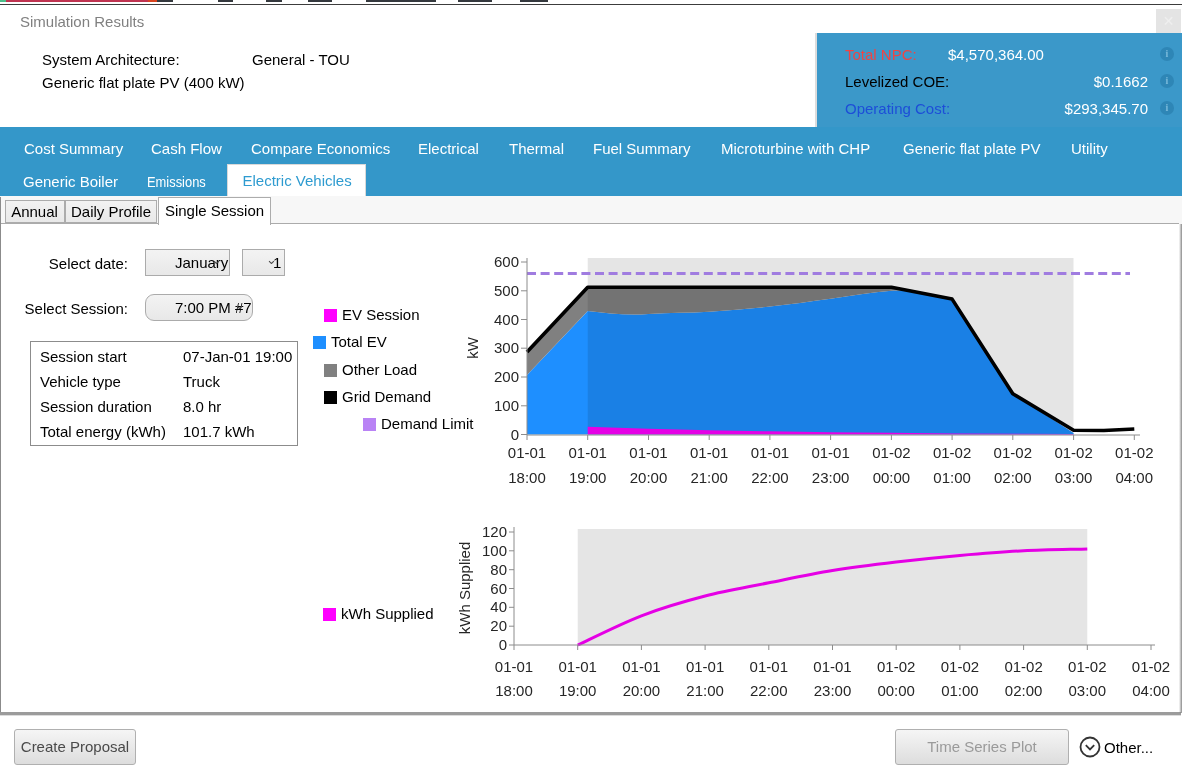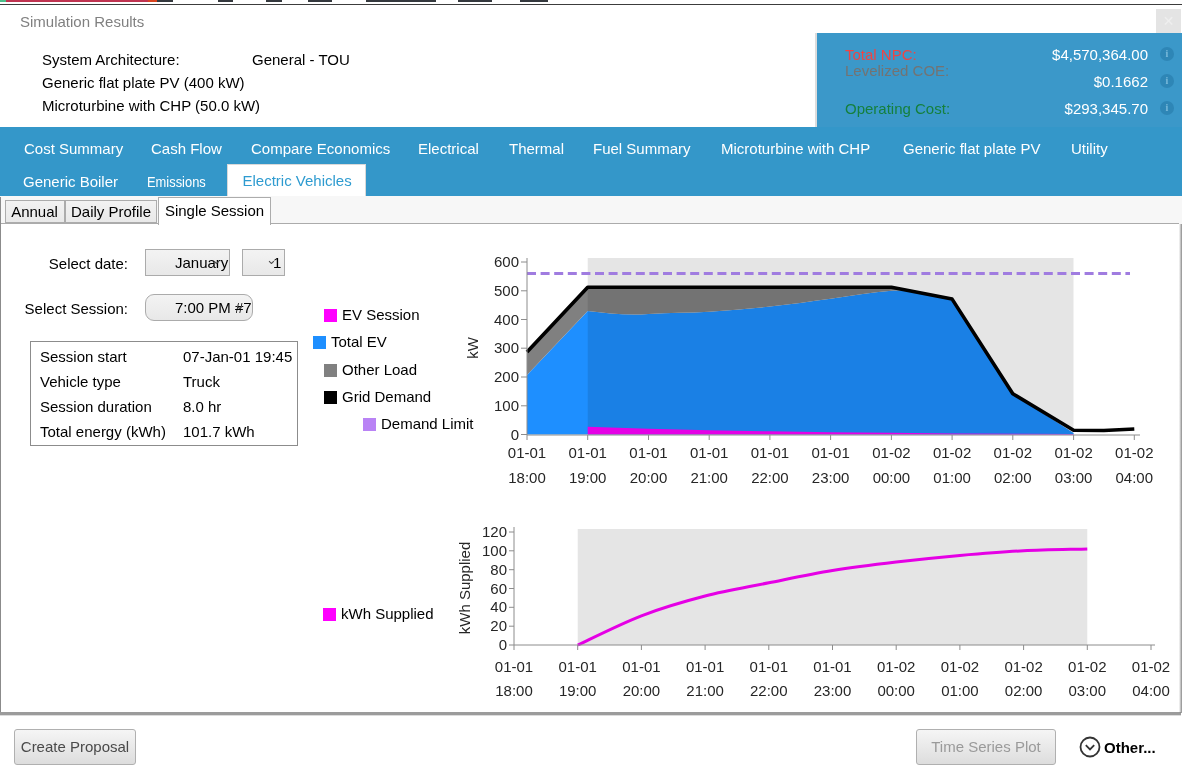--- a/index.html
+++ b/index.html
@@ -38,28 +38,27 @@
 
   <div class="abs" style="left:0;top:3.8px;width:1182px;height:1.6px;background:#3c3c3c;"></div>
 
   <div class="abs t15" style="left:20px;top:13px;color:#808080;">Simulation Results</div>
   <div class="abs" style="left:1156px;top:9px;width:25px;height:25px;background:#e4e4e4;
        color:#efefef;font-size:14px;text-align:center;line-height:25px;">✕</div>
 
   <div class="abs t15" style="left:42px;top:51px;">System Architecture:</div>
   <div class="abs t15" style="left:252px;top:51px;">General - TOU</div>
   <div class="abs t15" style="left:42px;top:74px;">Generic flat plate PV (400 kW)</div>
-  <div class="abs t15" style="left:42px;top:97px;">Microturbine with CHP (50.0 kW)</div>
 
   <div class="abs" style="left:815px;top:33px;width:2px;height:94px;background:#dcdcdc;"></div>
   <div class="abs" style="left:817px;top:33px;width:365px;height:94px;background:#3b98c9;"></div>
   <div class="abs t15" style="left:845px;top:46px;color:#ef4444;">Total NPC:</div>
-  <div class="abs t15" style="left:845px;top:62px;color:#737373;">Levelized COE:</div>
-  <div class="abs t15" style="left:845px;top:100px;color:#15803d;">Operating Cost:</div>
-  <div class="abs t15" style="left:948px;top:46px;width:200px;text-align:right;color:#fff;">$4,570,364.00</div>
+  <div class="abs t15" style="left:845px;top:73px;color:#000000;">Levelized COE:</div>
+  <div class="abs t15" style="left:845px;top:100px;color:#1d4ed8;">Operating Cost:</div>
+  <div class="abs t15" style="left:948px;top:46px;width:200px;text-align:left;color:#fff;">$4,570,364.00</div>
   <div class="abs t15" style="left:948px;top:73px;width:200px;text-align:right;color:#fff;">$0.1662</div>
   <div class="abs t15" style="left:948px;top:100px;width:200px;text-align:right;color:#fff;">$293,345.70</div>
   <div class="info-i abs" style="left:1160px;top:47px;">i</div>
   <div class="info-i abs" style="left:1160px;top:74px;">i</div>
   <div class="info-i abs" style="left:1160px;top:101px;">i</div>
 
   <div class="abs" style="left:0;top:127px;width:1182px;height:69px;background:#3497c9;"></div>
   <div class="tab1 abs" style="left:24px;top:140px;">Cost Summary</div>
   <div class="tab1 abs" style="left:151px;top:140px;">Cash Flow</div>
   <div class="tab1 abs" style="left:251px;top:140px;">Compare Economics</div>
@@ -95,21 +94,21 @@
   <div class="combo abs" style="left:145px;top:249px;width:85px;height:27px;">
       <span style="margin-left:8px;">January</span><span class="chev">⌄</span></div>
   <div class="combo abs" style="left:242px;top:249px;width:43px;height:27px;">
       <span style="margin-left:9px;">1</span><span class="chev">⌄</span></div>
   <div class="abs t15" style="left:0;top:300px;width:128px;text-align:right;">Select Session:</div>
   <div class="combo abs" style="left:145px;top:294px;width:108px;height:27px;border-radius:9px;">
       <span style="margin-left:8px;">7:00 PM #7</span><span class="chev">⌄</span></div>
 
   <div class="abs" style="left:30px;top:341px;width:268px;height:105px;border:1px solid #8c8c8c;box-sizing:border-box;"></div>
   <div class="abs t15" style="left:40px;top:348px;">Session start</div>
-  <div class="abs t15" style="left:183px;top:348px;">07-Jan-01 19:45</div>
+  <div class="abs t15" style="left:183px;top:348px;">07-Jan-01 19:00</div>
   <div class="abs t15" style="left:40px;top:373px;">Vehicle type</div>
   <div class="abs t15" style="left:183px;top:373px;">Truck</div>
   <div class="abs t15" style="left:40px;top:398px;">Session duration</div>
   <div class="abs t15" style="left:183px;top:398px;">8.0 hr</div>
   <div class="abs t15" style="left:40px;top:423px;">Total energy (kWh)</div>
   <div class="abs t15" style="left:183px;top:423px;">101.7 kWh</div>
 
   <div class="leg abs" style="left:324px;top:308px;"><span style="background:#ff00ff;"></span>EV Session</div>
   <div class="leg abs" style="left:313px;top:335px;"><span style="background:#1e8fff;"></span>Total EV</div>
   <div class="leg abs" style="left:324px;top:363px;"><span style="background:#808080;"></span>Other Load</div>
@@ -239,20 +238,20 @@
           <text x="1023.6" y="696.3">02:00</text>
         <text x="1087.3" y="671.5">01-02</text>
           <text x="1087.3" y="696.3">03:00</text>
         <text x="1151.0" y="671.5">01-02</text>
           <text x="1151.0" y="696.3">04:00</text>
       </g>
     </g>
   </svg>
 
   <div class="btn abs" style="left:14px;top:729px;width:122px;height:36px;line-height:34px;">Create Proposal</div>
-  <div class="btn abs" style="left:916px;top:729px;width:140px;height:36px;line-height:34px;color:#9a9a9a;">Time Series Plot</div>
+  <div class="btn abs" style="left:895px;top:729px;width:174px;height:36px;line-height:34px;color:#9a9a9a;">Time Series Plot</div>
   <svg class="abs" style="left:1079px;top:736px;" width="22" height="22" viewBox="0 0 22 22">
     <circle cx="11" cy="11" r="9.5" fill="none" stroke="#333" stroke-width="1.8"></circle>
     <path d="M6.8,9.2 L11,13.4 L15.2,9.2" fill="none" stroke="#333" stroke-width="1.8"></path>
   </svg>
-  <div class="abs t15" style="left:1104px;top:739px;font-weight:bold;">Other...</div>
+  <div class="abs t15" style="left:1104px;top:739px;">Other...</div>
 
 </div>
 
 </body></html>

